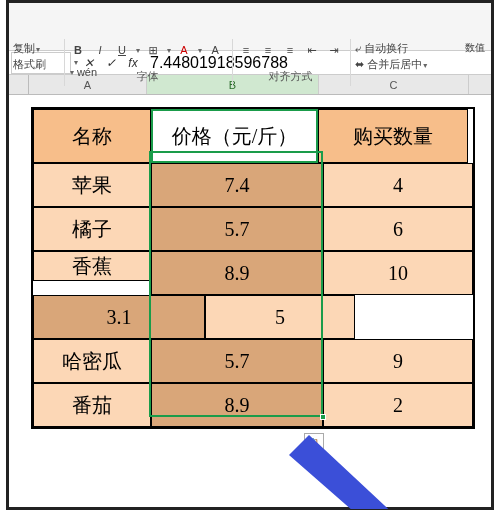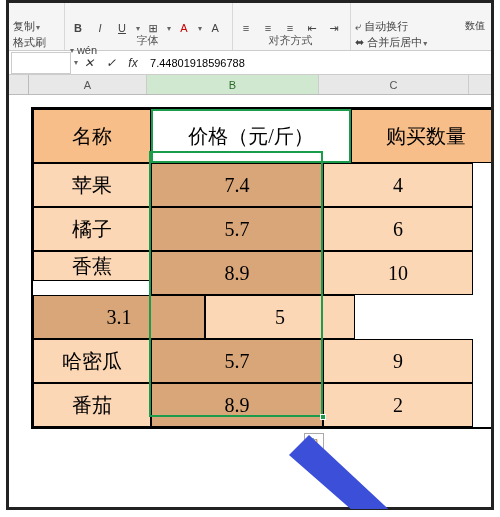--- a/index.html
+++ b/index.html
@@ -24,23 +24,24 @@
   .ribbon {
     height: 48px;
     background: #f5f5f5;
     border-bottom: 1px solid #ccc;
     display: flex;
     position: relative;
   }
   .rib-group {
     display: flex; flex-direction: column;
     border-right: 1px solid #d8d8d8;
-    padding: 16px 4px 0 4px;
+    padding: 2px 4px 0 4px;
     height: 100%;
     position: relative;
+    margin-top: 36px;
   }
   .rib-group .label {
     position: absolute;
     bottom: 2px; left: 0; right: 2px;
     text-align: center;
     font-size: 11px;
     color: #555;
   }
   .rib-btns { display: flex; gap: 4px; align-items: center; flex-wrap: wrap; }
   .rib-ico {
@@ -67,21 +68,21 @@
     background: #fff;
   }
   .fx-btn {
     width: 22px; text-align: center;
     font-style: italic; font-size: 12px; color: #333;
     cursor: pointer;
   }
   .fx-input {
     flex: 1; height: 22px;
     border: none;
-    font-size: 11px;
+    font-size: 16px;
     padding: 2px 6px;
     outline: none;
   }
   
   .colhdr {
     height: 20px;
     display: flex;
     background: #e8e8e8;
     border-bottom: 1px solid #bbb;
     font-size: 11px;
@@ -219,21 +220,21 @@
     <div class="ch selected" style="width:172px">B</div>
     <div class="ch" style="width:150px">C</div>
   </div>
 
   <div class="grid">
 
     <div class="datatable">
 
       <div class="drow">
         <div class="dcell hdr-bg" style="width:118px;height:54px">名称</div>
-        <div class="dcell b-hdr-bg top-sel" style="width:200px;height:54px">价格（元/斤）</div>
+        <div class="dcell b-hdr-bg top-sel" style="width:167px;height:54px">价格（元/斤）</div>
         <div class="dcell hdr-bg" style="width:150px;height:54px">购买数量</div>
       </div>
 
       <div class="drow">
         <div class="dcell a-bg" style="width:118px;height:44px">苹果</div>
         <div class="dcell b-bg" style="width:172px;height:44px">7.4</div>
         <div class="dcell c-bg" style="width:150px;height:44px">4</div>
       </div>
       <div class="drow">
         <div class="dcell a-bg" style="width:118px;height:44px">橘子</div>

